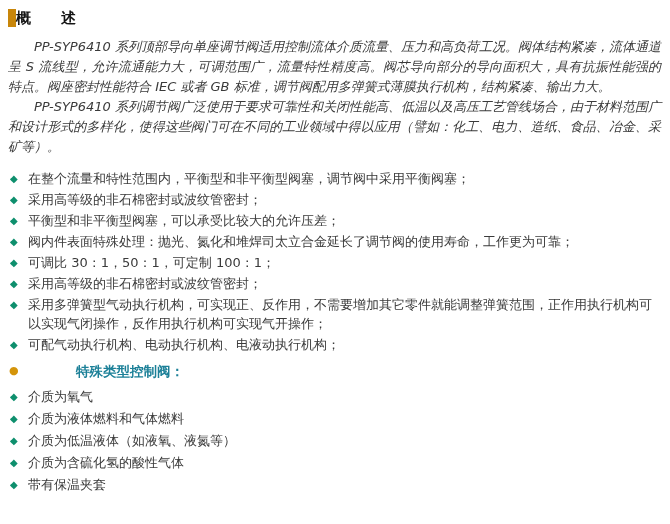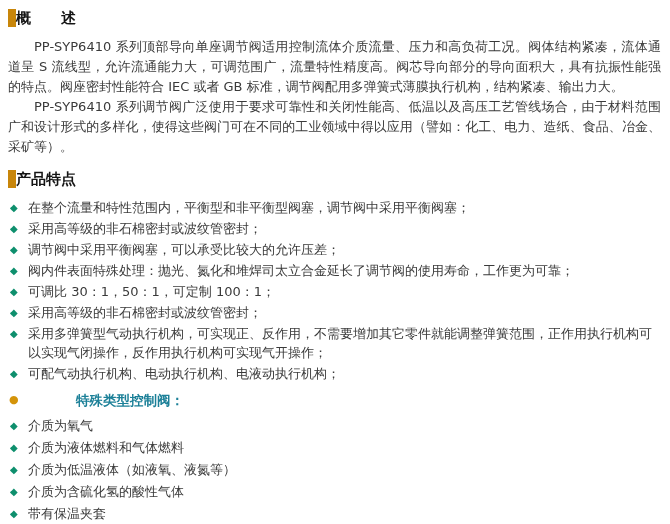--- a/index.html
+++ b/index.html
@@ -40,20 +40,21 @@
     color: #151515;
     white-space: pre;
   }
   .para {
     font-size: 13px;
     line-height: 20px;
     margin: 0;
     text-indent: 2em;
     text-align: justify;
     color: var(--text);
+    font-style: italic;
   }
   .overview-block { margin-bottom: 12px; }
   .features-list { margin: 0; padding: 0; }
   .feature-item {
     display: flex;
     font-size: 13px;
     line-height: 19px;
     margin-bottom: 2px;
     color: var(--text);
   }
@@ -95,40 +96,36 @@
   <div class="overview-block">
     <div class="section-header">
       <span class="accent-bar"></span>
       <span class="section-title">概　　述</span>
     </div>
     <p class="para">PP-SYP6410 系列顶部导向单座调节阀适用控制流体介质流量、压力和高负荷工况。阀体结构紧凑，流体通道呈 S 流线型，允许流通能力大，可调范围广，流量特性精度高。阀芯导向部分的导向面积大，具有抗振性能强的特点。阀座密封性能符合 IEC 或者 GB 标准，调节阀配用多弹簧式薄膜执行机构，结构紧凑、输出力大。</p>
     <p class="para">PP-SYP6410 系列调节阀广泛使用于要求可靠性和关闭性能高、低温以及高压工艺管线场合，由于材料范围广和设计形式的多样化，使得这些阀门可在不同的工业领域中得以应用（譬如：化工、电力、造纸、食品、冶金、采矿等）。</p>
   </div>
 
   <div>
-    <div class="section-header">
-      <span class="accent-bar"></span>
-      <span class="section-title">产品特点</span>
-    </div>
 
     <div class="features-list">
 
         <div class="feature-item">
           <span class="bullet">◆</span>
           <span class="feature-text">在整个流量和特性范围内，平衡型和非平衡型阀塞，调节阀中采用平衡阀塞；</span>
         </div>
 
         <div class="feature-item">
           <span class="bullet">◆</span>
           <span class="feature-text">采用高等级的非石棉密封或波纹管密封；</span>
         </div>
 
         <div class="feature-item">
           <span class="bullet">◆</span>
-          <span class="feature-text">调节阀中采用平衡阀塞，可以承受比较大的允许压差；</span>
+          <span class="feature-text">平衡型和非平衡型阀塞，可以承受比较大的允许压差；</span>
         </div>
 
         <div class="feature-item">
           <span class="bullet">◆</span>
           <span class="feature-text">阀内件表面特殊处理：抛光、氮化和堆焊司太立合金延长了调节阀的使用寿命，工作更为可靠；</span>
         </div>
 
         <div class="feature-item">
           <span class="bullet">◆</span>
           <span class="feature-text">可调比 30：1，50：1，可定制 100：1；</span>

